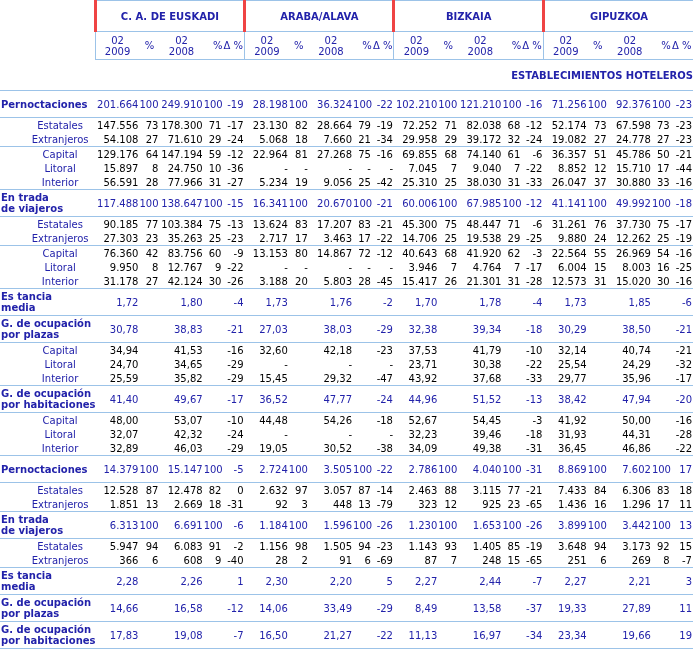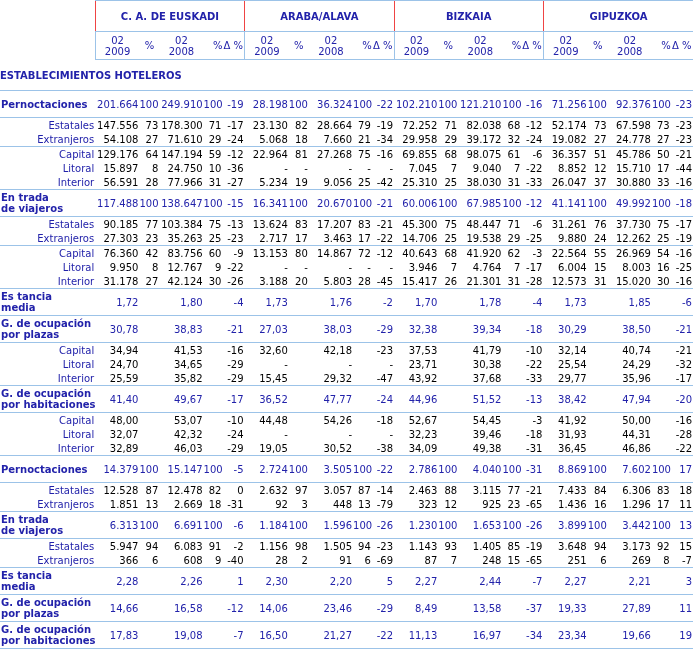--- a/index.html
+++ b/index.html
@@ -6,31 +6,31 @@
   body { width:693px; height:668px; overflow:hidden; font-family:"DejaVu Sans", sans-serif; font-size:10px; color:#000; }
   table { border-collapse:collapse; table-layout:fixed; width:693px; }
   td, th { padding:0; white-space:nowrap; overflow:hidden; }
   col.c-label { width:86px; }
   col.c-a { width:40px; }
   col.c-p { width:18px; }
   col.c-b { width:40px; }
   col.c-p2 { width:17px; }
   col.c-d { width:20px; }
   .hdr-region th { height:30px; color:#2222aa; font-weight:bold; font-size:10px; text-align:center; border-top:1px solid #9cc3e8; border-bottom:1px solid #9cc3e8; }
-  .hdr-region th.grp { border-left:1px solid #ef4444; }
+  .hdr-region th.grp { border-left:3px solid #ef4444; }
   .hdr-sub th { height:27px; color:#2222aa; font-weight:normal; font-size:10px; text-align:center; line-height:11px; border-bottom:1px solid #9cc3e8; }
   .hdr-sub th.grp { border-left:1px solid #9cc3e8; }
   .hdr-sub th.r { text-align:right; }
   .blank { border:none !important; }
-  .section td { height:30px; text-align:left; color:#2222aa; font-weight:bold; font-size:10px; }
+  .section td { height:30px; text-align:right; color:#2222aa; font-weight:bold; font-size:10px; }
   .section.first td { border-bottom:1px solid #9cc3e8; }
   tr.main td { color:#2222aa; height:26px; text-align:right; padding-right:1px; }
   tr.main td.lbl { text-align:left; font-weight:bold; padding-left:1px; line-height:11px; }
   tr.sub td { height:14px; text-align:right; padding-right:1px; }
-  tr.sub td.lbl { text-align:right; padding-left:26px; color:#2222aa; }
+  tr.sub td.lbl { text-align:center; padding-left:26px; color:#2222aa; }
   tr.sep td { border-top:1px solid #9cc3e8; }
   tr.endrow td { border-bottom:1px solid #9cc3e8; }
   .valcell { text-align:right; }
 </style>
 </head>
 <body>
 
 <table>
   <colgroup>
     <col class="c-label">
@@ -175,21 +175,21 @@
         <td class="valcell">147.194</td>
         <td class="valcell">59</td>
         <td class="valcell">-12</td>
         <td class="valcell">22.964</td>
         <td class="valcell">81</td>
         <td class="valcell">27.268</td>
         <td class="valcell">75</td>
         <td class="valcell">-16</td>
         <td class="valcell">69.855</td>
         <td class="valcell">68</td>
-        <td class="valcell">98.075</td>
+        <td class="valcell">74.140</td>
         <td class="valcell">61</td>
         <td class="valcell">-6</td>
         <td class="valcell">36.357</td>
         <td class="valcell">51</td>
         <td class="valcell">45.786</td>
         <td class="valcell">50</td>
         <td class="valcell">-21</td>
       </tr>
       <tr class="sub">
         <td class="lbl" style="white-space: pre;">Litoral</td>
@@ -752,21 +752,21 @@
       <tr class="main sep">
         <td class="lbl" style="white-space: pre;">G. de ocupación
 por plazas</td>
         <td class="valcell">14,66</td>
         <td class="valcell"></td>
         <td class="valcell">16,58</td>
         <td class="valcell"></td>
         <td class="valcell">-12</td>
         <td class="valcell">14,06</td>
         <td class="valcell"></td>
-        <td class="valcell">23,46</td>
+        <td class="valcell">33,49</td>
         <td class="valcell"></td>
         <td class="valcell">-29</td>
         <td class="valcell">8,49</td>
         <td class="valcell"></td>
         <td class="valcell">13,58</td>
         <td class="valcell"></td>
         <td class="valcell">-37</td>
         <td class="valcell">19,33</td>
         <td class="valcell"></td>
         <td class="valcell">27,89</td>

